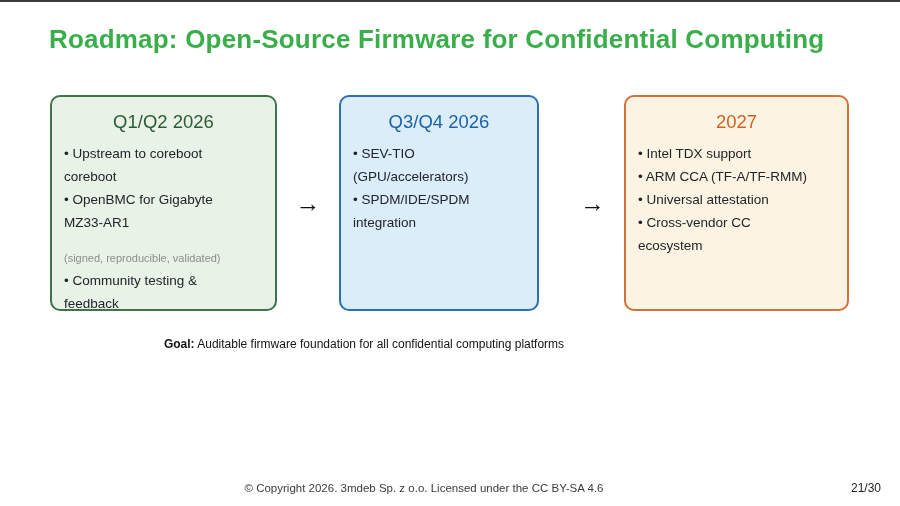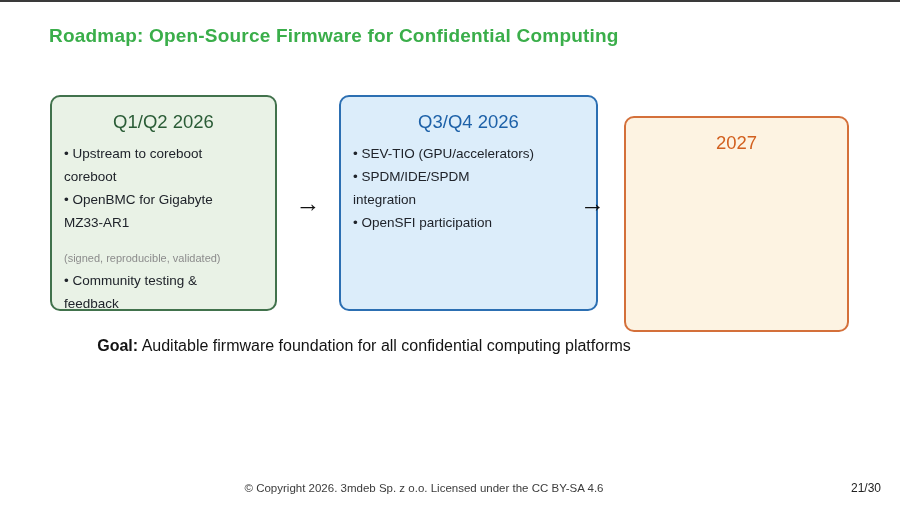--- a/index.html
+++ b/index.html
@@ -19,37 +19,37 @@
     position: absolute;
     top: 0; left: 0;
     width: 100%; height: 2px;
     background: #3a3a3a;
   }
   .slide-title {
     position: absolute;
     left: 49px;
     top: 4px;
     width: 835px;
-    font-size: 19px;
+    font-size: 26px;
     line-height: 37px;
     font-weight: 700;
     letter-spacing: 0.2px;
     color: #3aae4a;
   }
   .box {
     position: absolute;
     top: 95px;
     height: 216px;
     border: 2px solid #888;
     border-radius: 10px;
     box-sizing: border-box;
     background: #f5f5f5;
   }
   .box-0 { left: 50px;  width: 227px; }
-  .box-1 { left: 339px; width: 259px; }
+  .box-1 { left: 339px; width: 200px; }
   .box-2 { left: 624px; width: 225px; }
   .box-title {
     text-align: center;
     font-size: 18.5px;
     font-weight: 400;
     padding-top: 14px;
   }
   .box-content {
     padding: 9px 12px 0 12px;
     font-size: 13.5px;
@@ -79,21 +79,21 @@
     color: #111111;
   }
   .arrow-0 { left: 277px; width: 62px; }
   .arrow-1 { left: 561px; width: 63px; }
   .goal-line {
     position: absolute;
     top: 337px;
     left: 0;
     width: 728px;
     text-align: center;
-    font-size: 16px;
+    font-size: 12px;
     color: #131313;
   }
   .goal-label { font-weight: 700; }
   .footer-copyright {
     position: absolute;
     top: 482px;
     left: 0;
     right: 52px;
     text-align: center;
     font-size: 11.5px;
@@ -126,28 +126,33 @@
     </div>
   </div>
 
   <div class="arrow arrow-0">→</div>
 
   <div class="box box-1" style="background: rgb(220, 237, 250); border-color: rgb(44, 111, 178);">
     <div class="box-title" style="color: rgb(29, 97, 168);">Q3/Q4 2026</div>
     <div class="box-content">
       <div class="item bullet">SEV-TIO (GPU/accelerators)</div>
       <div class="item bullet">SPDM/IDE/SPDM integration</div>
-      <div class="item bullet">OpenSFI participation</div>
     </div>
   </div>
 
   <div class="arrow arrow-1">→</div>
 
-  <div class="box box-2" style="background: rgb(253, 243, 226); border-color: rgb(212, 112, 58); margin-top: 21px;">
+  <div class="box box-2" style="background: rgb(253, 243, 226); border-color: rgb(212, 112, 58);">
     <div class="box-title" style="color: rgb(210, 96, 31);">2027</div>
+    <div class="box-content">
+      <div class="item bullet">Intel TDX support</div>
+      <div class="item bullet">ARM CCA (TF-A/TF-RMM)</div>
+      <div class="item bullet">Universal attestation</div>
+      <div class="item bullet">Cross-vendor CC ecosystem</div>
+    </div>
   </div>
 
   <div class="goal-line">
     <span class="goal-label">Goal:</span><span> Auditable firmware foundation for all confidential computing platforms</span>
   </div>
 
   <div class="footer-copyright">© Copyright 2026. 3mdeb Sp. z o.o. Licensed under the CC BY-SA 4.6</div>
   <div class="page-number">21/30</div>
 
 </div>

